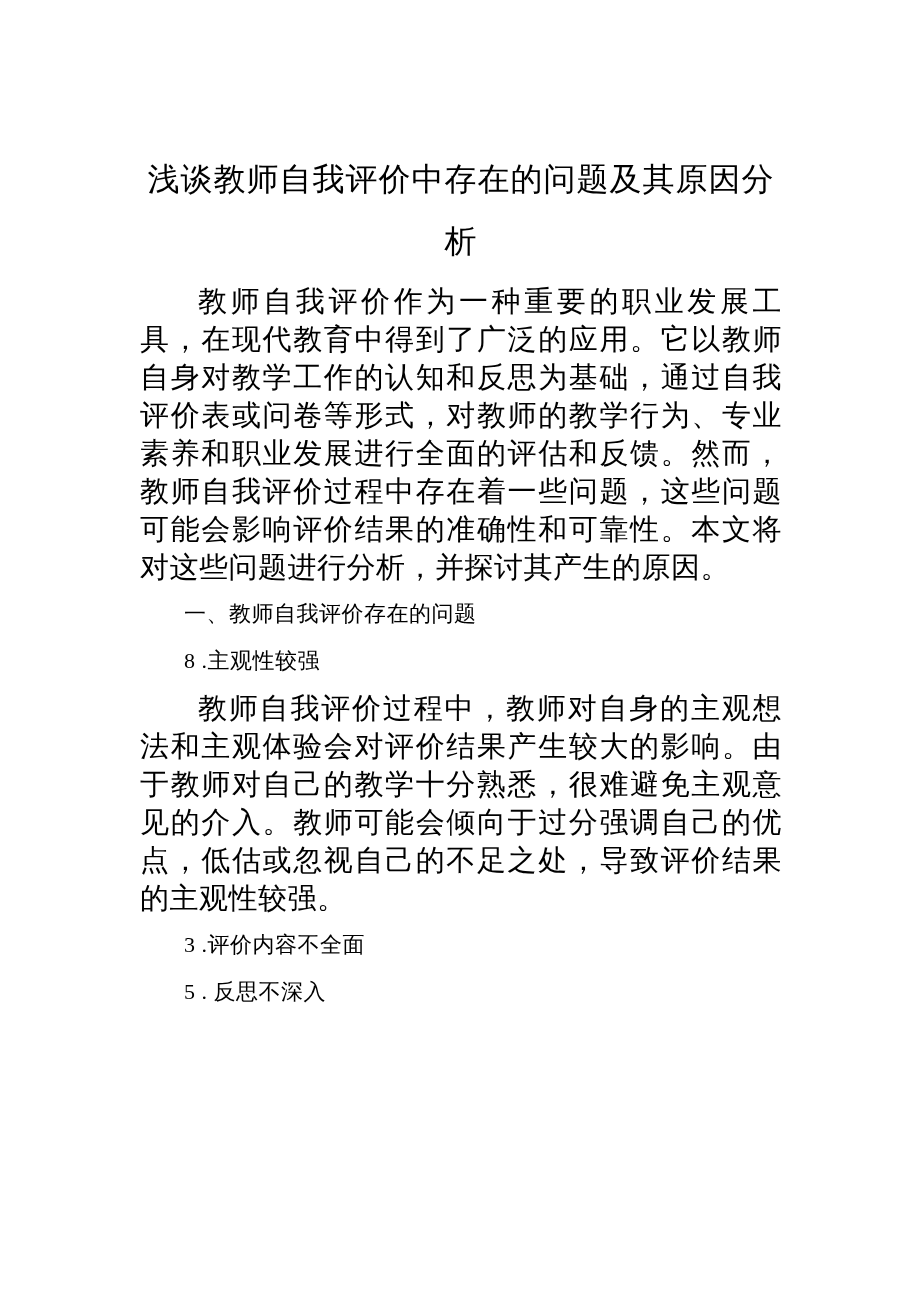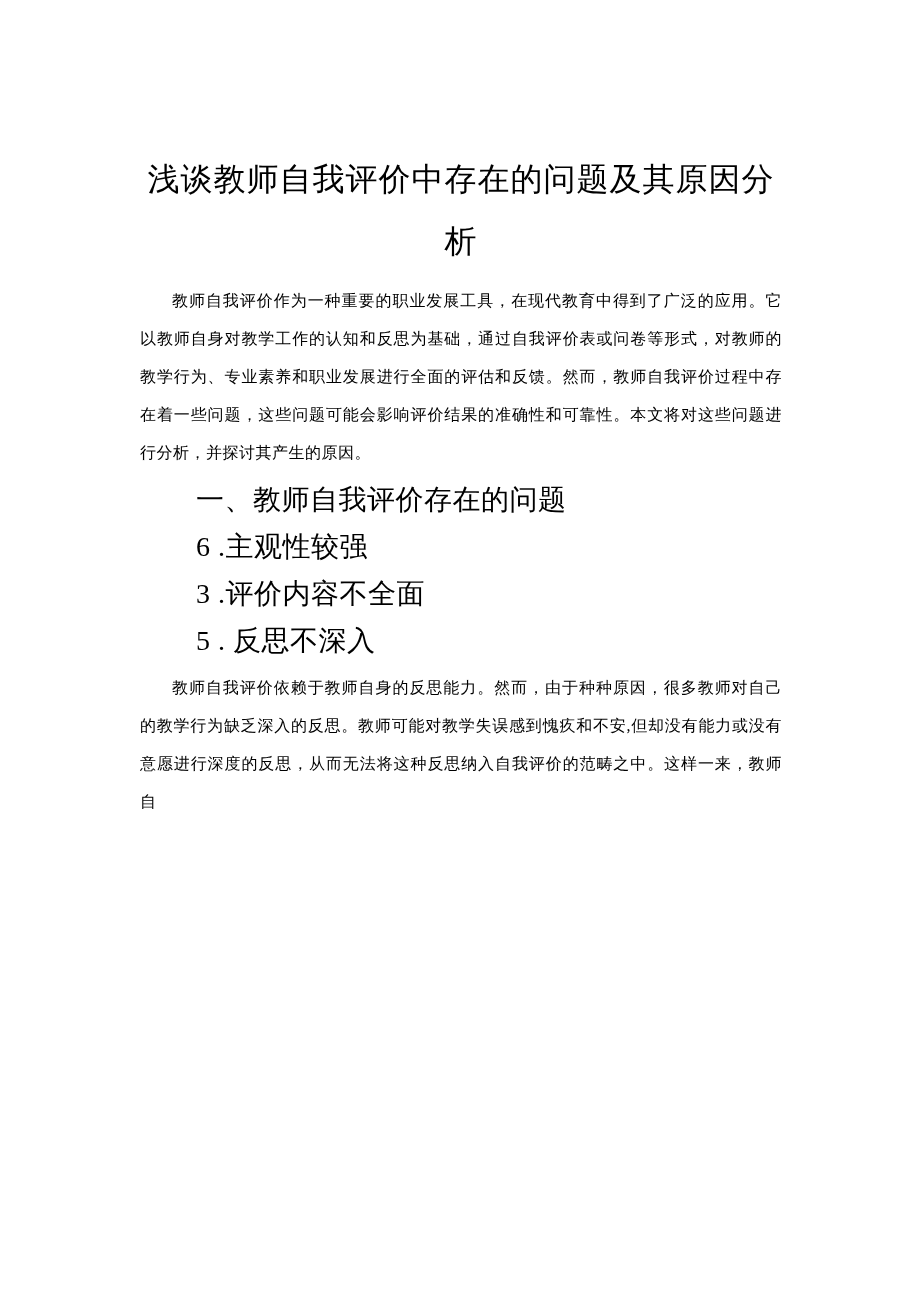--- a/index.html
+++ b/index.html
@@ -21,48 +21,48 @@
   }
   .doc-title {
     font-size: 32px;
     line-height: 62px;
     font-weight: 400;
     text-align: center;
     margin: 0 0 10px 0;
     letter-spacing: 1px;
   }
   .para {
-    font-size: 16px;
+    font-size: 29px;
     line-height: 38px;
     text-align: justify;
     text-indent: 2em;
     margin: 0;
     letter-spacing: 0.5px;
     word-break: break-all;
   }
   .heading {
-    font-size: 28px;
+    font-size: 22px;
     line-height: 38px;
     text-indent: 2em;
     margin: 9px 0;
     letter-spacing: 0.5px;
   }
 </style>
 </head>
 <body>
 
 <div class="page">
   <h1 class="doc-title">浅谈教师自我评价中存在的问题及其原因分析</h1>
 
   <p class="para">教师自我评价作为一种重要的职业发展工具，在现代教育中得到了广泛的应用。它以教师自身对教学工作的认知和反思为基础，通过自我评价表或问卷等形式，对教师的教学行为、专业素养和职业发展进行全面的评估和反馈。然而，教师自我评价过程中存在着一些问题，这些问题可能会影响评价结果的准确性和可靠性。本文将对这些问题进行分析，并探讨其产生的原因。</p>
 
   <p class="heading">一、教师自我评价存在的问题</p>
 
-  <p class="heading">6 .主观性较强</p>
+  <p class="heading">8 .主观性较强</p>
 
+  <p class="para">教师自我评价过程中，教师对自身的主观想法和主观体验会对评价结果产生较大的影响。由于教师对自己的教学十分熟悉，很难避免主观意见的介入。教师可能会倾向于过分强调自己的优点，低估或忽视自己的不足之处，导致评价结果的主观性较强。</p>
 
   <p class="heading">3 .评价内容不全面</p>
 
 
   <p class="heading">5 . 反思不深入</p>
 
-  <p class="para">教师自我评价依赖于教师自身的反思能力。然而，由于种种原因，很多教师对自己的教学行为缺乏深入的反思。教师可能对教学失误感到愧疚和不安,但却没有能力或没有意愿进行深度的反思，从而无法将这种反思纳入自我评价的范畴之中。这样一来，教师自</p>
 </div>
 
 </body></html>

